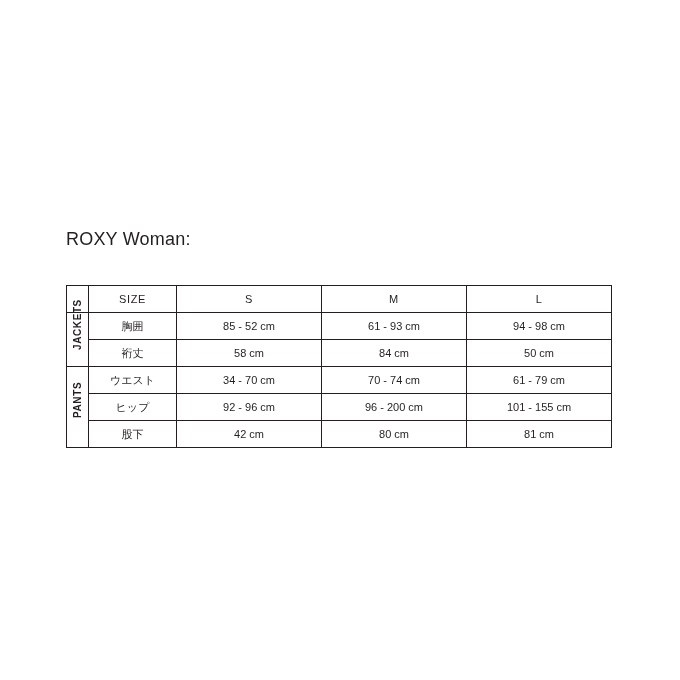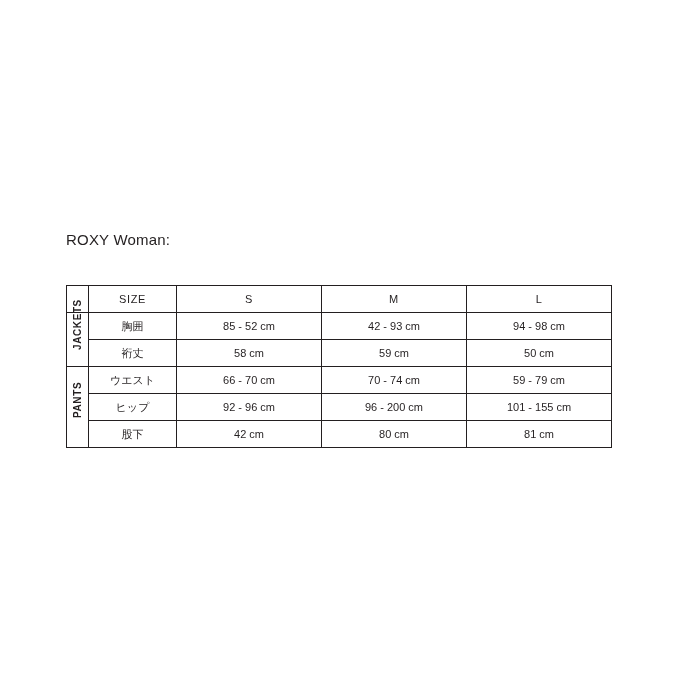--- a/index.html
+++ b/index.html
@@ -16,21 +16,21 @@
   }
   .page {
     position: relative;
     width: 680px;
     height: 680px;
   }
   .title-block {
     position: absolute;
     left: 66px;
     top: 231px;
-    font-size: 15px;
+    font-size: 18px;
     line-height: 17px;
     color: #231f20;
     letter-spacing: 0.2px;
   }
   .title-line {
     white-space: nowrap;
   }
   .table-wrap {
     position: absolute;
     left: 66px;
@@ -106,38 +106,38 @@
           <td class="hdr">M</td>
           <td class="hdr">L</td>
         </tr>
 
         <tr>
           <td class="group-cell" rowspan="2">
             <span class="vtext">JACKETS</span>
           </td>
           <td class="rowlabel">胸囲</td>
           <td>85 - 52 cm</td>
-          <td>42 - 93 cm</td>
+          <td>61 - 93 cm</td>
           <td>94 - 98 cm</td>
         </tr>
         <tr>
           <td class="rowlabel">裄丈</td>
           <td>58 cm</td>
-          <td>59 cm</td>
+          <td>84 cm</td>
           <td>50 cm</td>
         </tr>
 
         <tr>
           <td class="group-cell" rowspan="3">
             <span class="vtext">PANTS</span>
           </td>
           <td class="rowlabel">ウエスト</td>
-          <td>66 - 70 cm</td>
+          <td>34 - 70 cm</td>
           <td>70 - 74 cm</td>
-          <td>59 - 79 cm</td>
+          <td>61 - 79 cm</td>
         </tr>
         <tr>
           <td class="rowlabel">ヒップ</td>
           <td>92 - 96 cm</td>
           <td>96 - 200 cm</td>
           <td>101 - 155 cm</td>
         </tr>
         <tr>
           <td class="rowlabel">股下</td>
           <td>42 cm</td>

